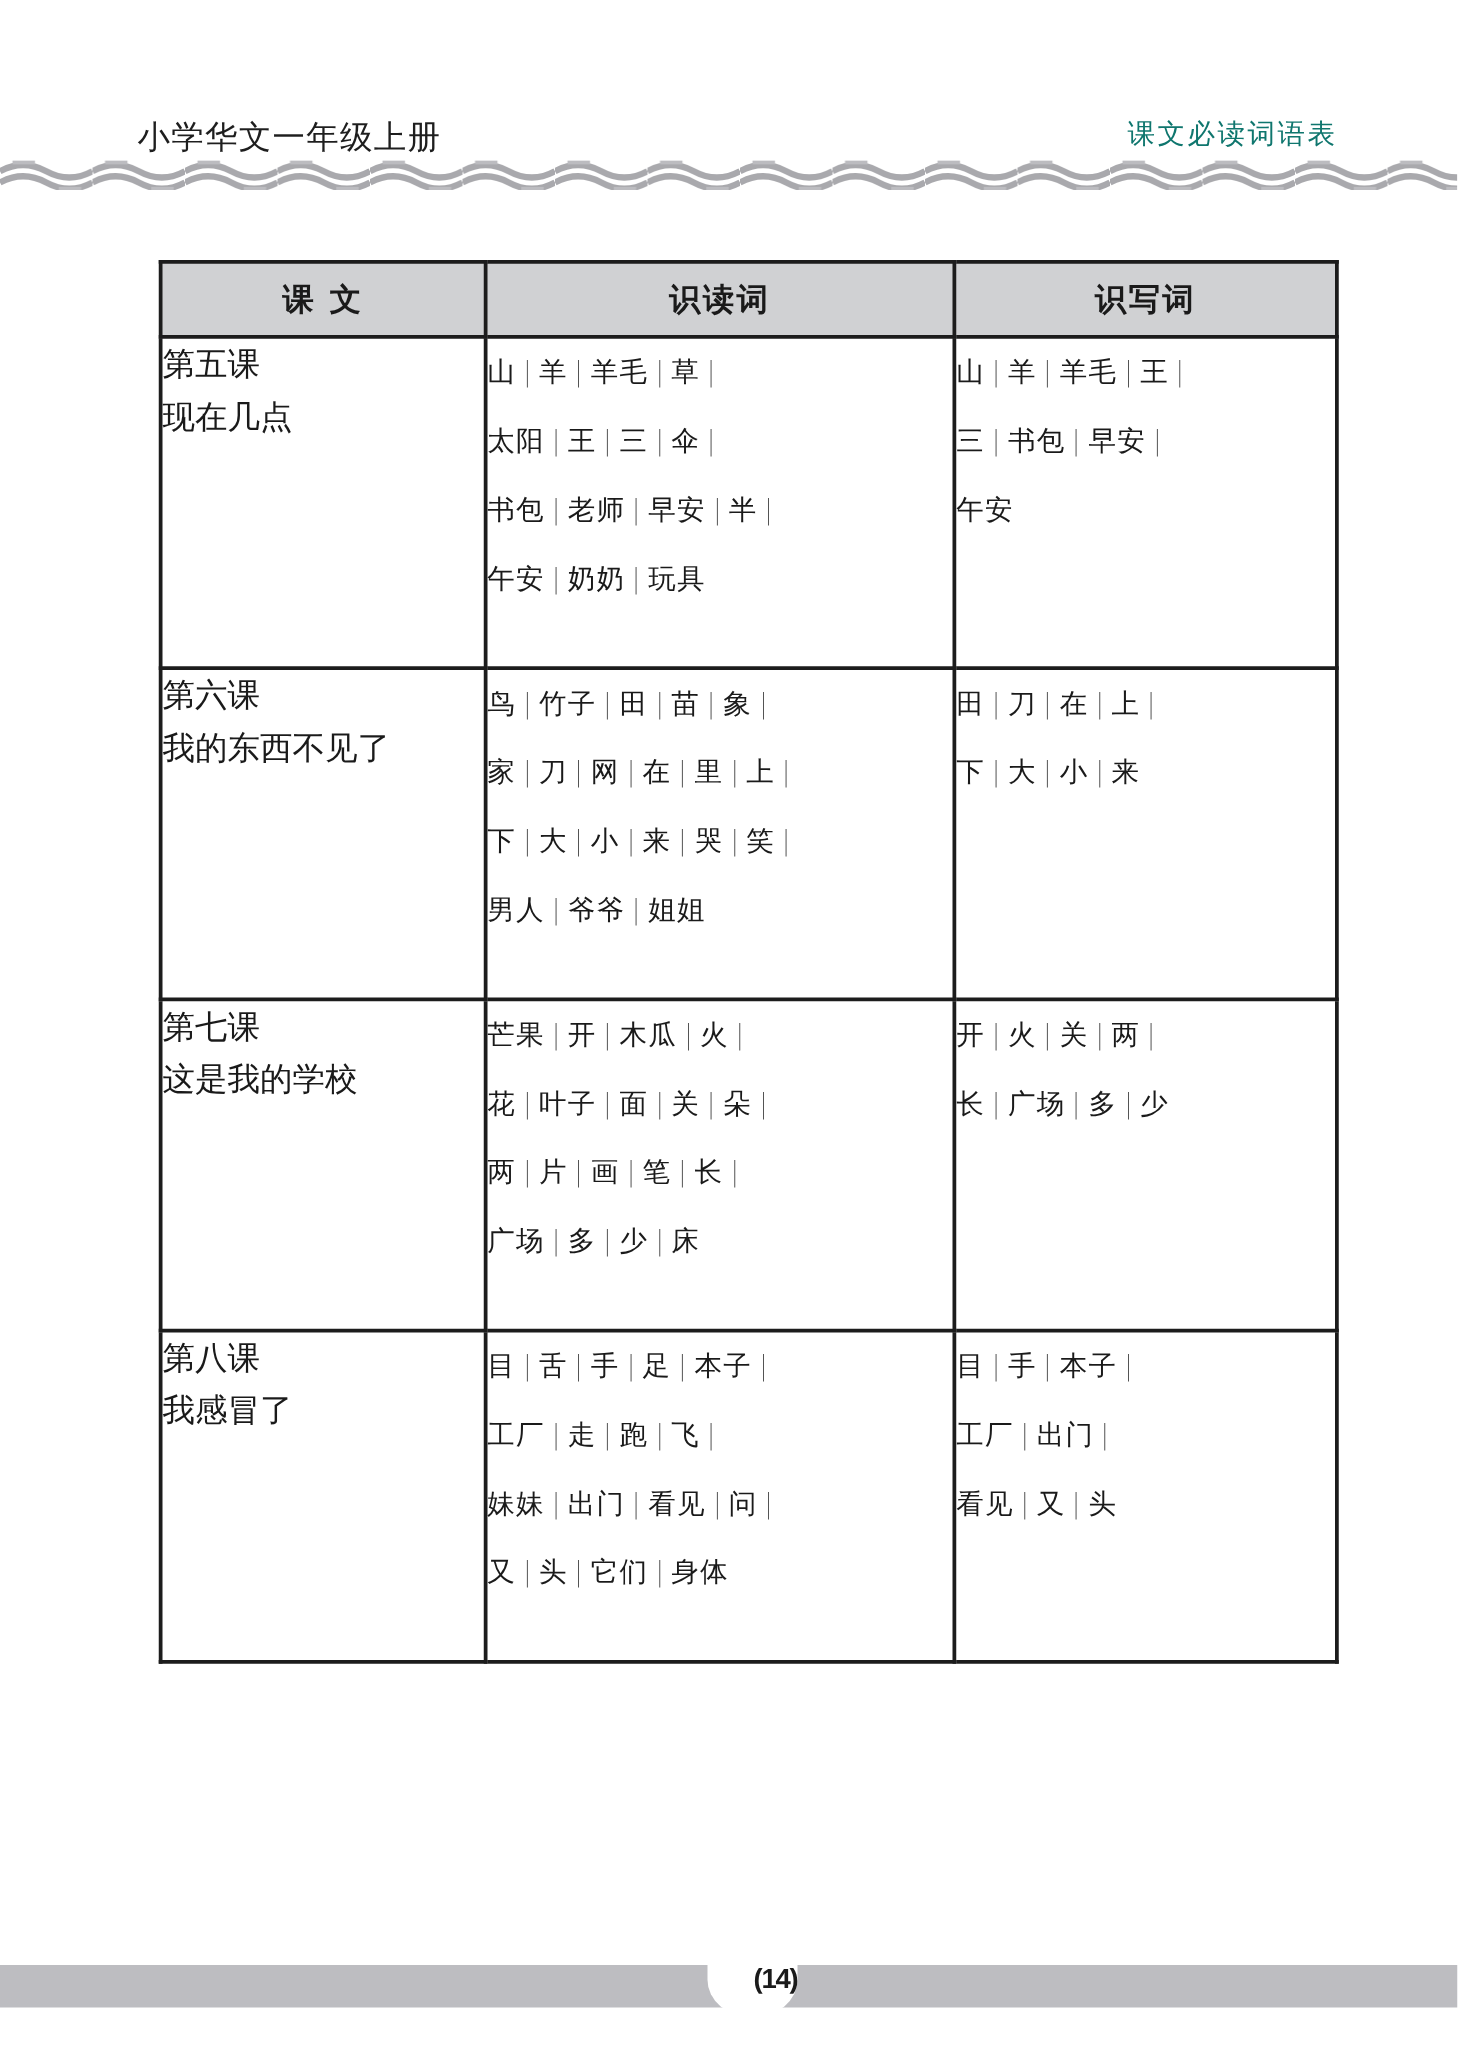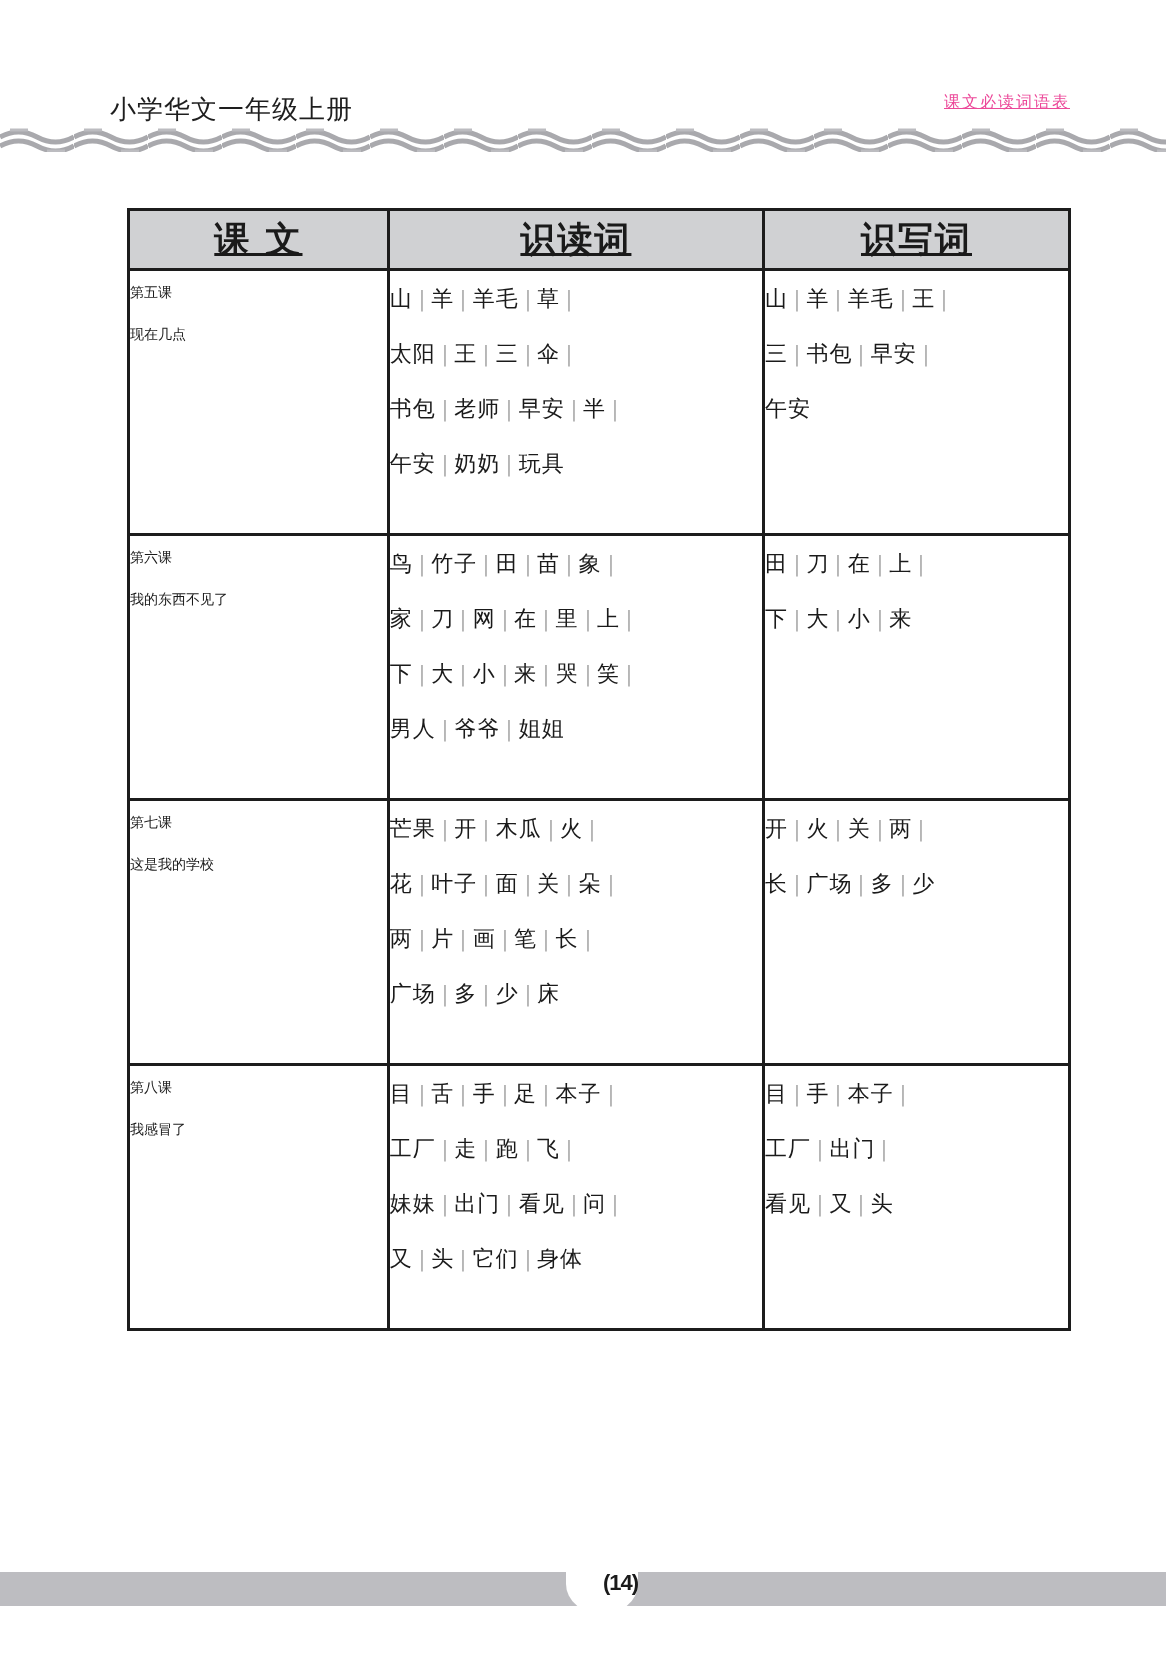--- a/index.html
+++ b/index.html
@@ -1,36 +1,36 @@
 <!DOCTYPE html>
 <html><head>
 <meta charset="utf-8">
 <style>
   html, body { margin: 0; padding: 0; background: #ffffff; }
   body { width: 1166px; height: 1654px; position: relative; overflow: hidden;
          font-family: "DejaVu Sans", sans-serif; color: #1a1a1a; }
 
   .header-left { position: absolute; left: 110px; top: 92px; font-size: 26px; letter-spacing: 1px;
                  font-family: "DejaVu Sans", sans-serif; color: #1e1e1e; }
-  .header-right { position: absolute; right: 96px; top: 92px; font-size: 16px; letter-spacing: 2px;
-                  font-family: "DejaVu Sans", sans-serif; color: #ec4899; text-decoration: underline; }
+  .header-right { position: absolute; right: 96px; top: 92px; font-size: 22px; letter-spacing: 2px;
+                  font-family: "DejaVu Sans", sans-serif; color: #0f766e; }
   .wave-band { position: absolute; left: 0; top: 128px; width: 1166px; height: 24px; }
 
   .vocab-table { position: absolute; left: 127px; top: 208px; width: 944px;
                  border-collapse: collapse; table-layout: fixed; }
   .vocab-table th, .vocab-table td { border: 3px solid #1c1c1c; padding: 0; vertical-align: top; }
-  .vocab-table th { background: #d0d1d3; height: 57px; font-size: 35px; font-weight: bold;
+  .vocab-table th { background: #d0d1d3; height: 57px; font-size: 25px; font-weight: bold;
                     text-align: center; vertical-align: middle; letter-spacing: 2px;
-                    font-family: "DejaVu Sans", sans-serif; text-decoration: underline; }
+                    font-family: "DejaVu Sans", sans-serif; }
   .vocab-table td { height: 262px; }
   .col-lesson { width: 259px; }
   .col-read { width: 374px; }
   .col-write { width: 305px; }
 
-  .lesson-cell { padding: 28px 0 0 24px; font-size: 14px; line-height: 42px;
+  .lesson-cell { padding: 28px 0 0 24px; font-size: 26px; line-height: 42px;
                  font-family: "DejaVu Sans", sans-serif; }
   .word-cell { padding: 26px 0 0 24px; font-size: 22px; line-height: 55px;
                font-family: "DejaVu Serif", serif; letter-spacing: 1px; }
   .word-line { display: block; white-space: nowrap; }
   .sep { display: inline-block; margin: 0 5px; font-family: "DejaVu Sans", sans-serif;
          font-weight: 300; transform: scaleX(0.6); }
 
   .footer-band { position: absolute; left: 0; top: 1572px; width: 1166px; height: 34px;
                  background: #bdbdc1; }
   .page-badge { position: absolute; left: 566px; top: 1562px; width: 72px; height: 52px;

